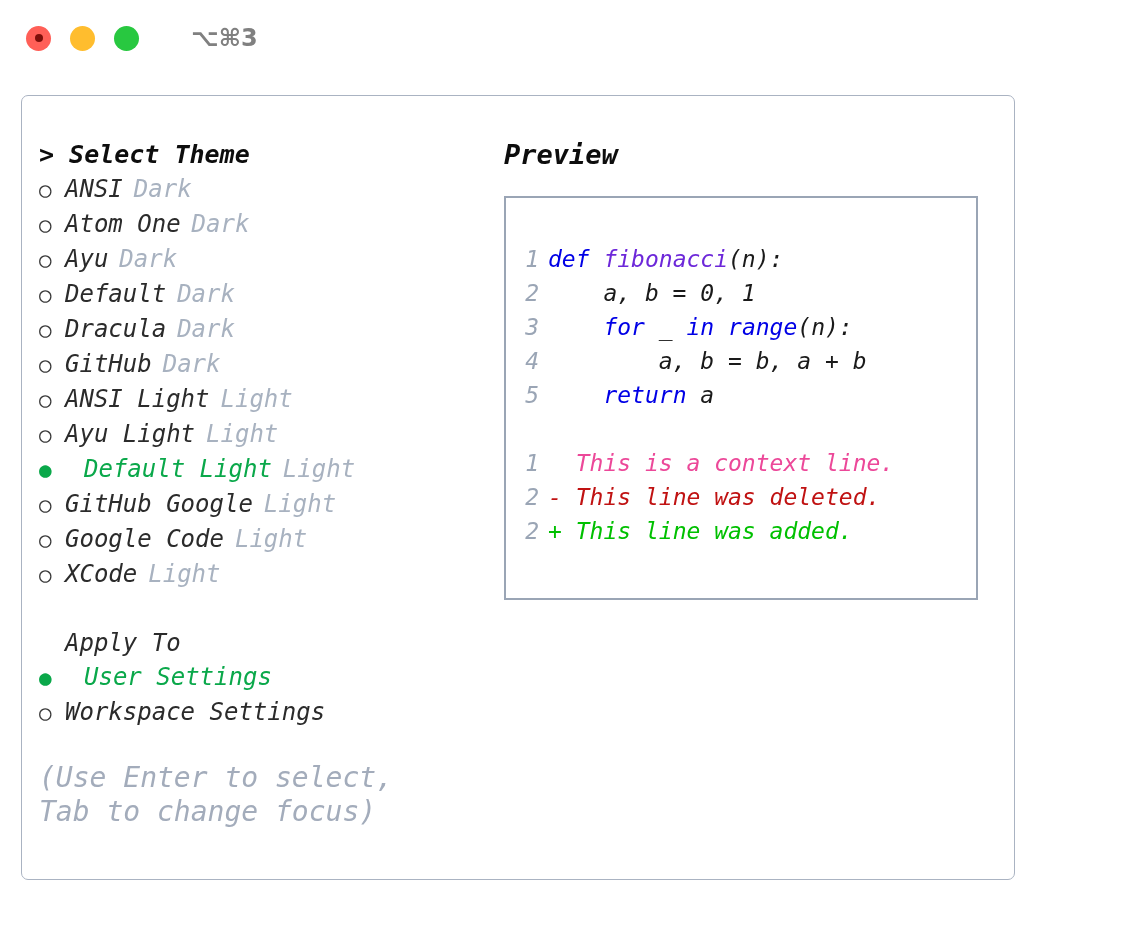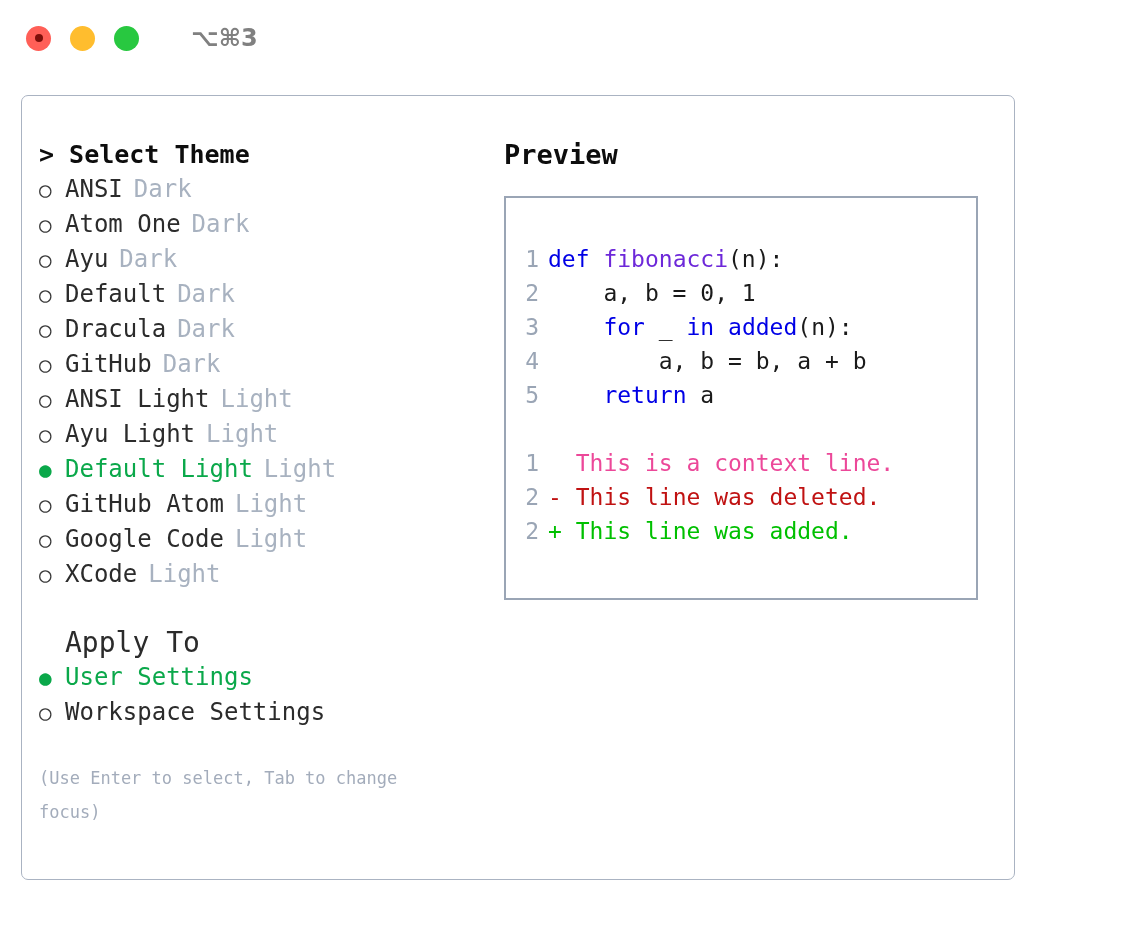--- a/index.html
+++ b/index.html
@@ -74,20 +74,21 @@
     box-sizing: border-box;
     border: 1.6px solid #aab3c2;
     border-radius: 7px;
     background: #ffffff;
   }
   #panel-inner {
     display: flex;
     padding: 42px 0 0 0;
     height: 100%;
     box-sizing: border-box;
+    font-style: italic;
   }
 
   
   #theme-column {
     width: 470px;
     padding-left: 17px;
     box-sizing: border-box;
   }
   .section-header {
     font-size: 25px;
@@ -104,39 +105,39 @@
     white-space: pre;
   }
   .bullet {
     width: 26px;
     flex: 0 0 26px;
     font-size: 21px;
     color: #3a3a3a;
   }
   .list-row.selected .bullet { color: #0aa84a; }
   .row-label { color: #2b2b2b; }
-  .list-row.selected .row-label { color: #0aa84a; }
+  .list-row.selected .row-label { color: #0aa84a; margin-left: 19px; }
   .row-variant {
     color: #a8b2c0;
     margin-left: 11px;
   }
 
   .group-gap { height: 34px; }
 
   .subsection-header {
-    font-size: 28px;
+    font-size: 24px;
     color: #2b2b2b;
     line-height: 34px;
     padding-left: 26px;
     white-space: pre;
   }
 
   #hint-text {
     margin-top: 31px;
-    font-size: 17px;
+    font-size: 28px;
     line-height: 34px;
     color: #a3acbb;
     width: 412px;
   }
 
   
   #preview-column {
     flex: 1;
     padding-left: 12px;
     box-sizing: border-box;
@@ -205,21 +206,21 @@
         <div id="theme-list">
             <div class="list-row"><span class="bullet">○</span><span class="row-label">ANSI</span><span class="row-variant">Dark</span></div>
             <div class="list-row"><span class="bullet">○</span><span class="row-label">Atom One</span><span class="row-variant">Dark</span></div>
             <div class="list-row"><span class="bullet">○</span><span class="row-label">Ayu</span><span class="row-variant">Dark</span></div>
             <div class="list-row"><span class="bullet">○</span><span class="row-label">Default</span><span class="row-variant">Dark</span></div>
             <div class="list-row"><span class="bullet">○</span><span class="row-label">Dracula</span><span class="row-variant">Dark</span></div>
             <div class="list-row"><span class="bullet">○</span><span class="row-label">GitHub</span><span class="row-variant">Dark</span></div>
             <div class="list-row"><span class="bullet">○</span><span class="row-label">ANSI Light</span><span class="row-variant">Light</span></div>
             <div class="list-row"><span class="bullet">○</span><span class="row-label">Ayu Light</span><span class="row-variant">Light</span></div>
             <div class="list-row selected"><span class="bullet">●</span><span class="row-label">Default Light</span><span class="row-variant">Light</span></div>
-            <div class="list-row"><span class="bullet">○</span><span class="row-label">GitHub Atom</span><span class="row-variant">Light</span></div>
+            <div class="list-row"><span class="bullet">○</span><span class="row-label">GitHub Google</span><span class="row-variant">Light</span></div>
             <div class="list-row"><span class="bullet">○</span><span class="row-label">Google Code</span><span class="row-variant">Light</span></div>
             <div class="list-row"><span class="bullet">○</span><span class="row-label">XCode</span><span class="row-variant">Light</span></div>
           </div>
 
         <div class="group-gap"></div>
 
         <div class="subsection-header">Apply To</div>
 
         <div id="apply-to-list">
             <div class="list-row selected"><span class="bullet">●</span><span class="row-label">User Settings</span></div>
@@ -229,21 +230,21 @@
         <div id="hint-text">(Use Enter to select, Tab to change focus)</div>
       </div>
 
       <div id="preview-column">
         <div id="preview-title">Preview</div>
 
         <div id="preview-box">
           <div id="code-block">
               <div class="code-line"><span class="lineno">1</span><span class="code-text"><span class="tok-kw">def </span><span class="tok-fn">fibonacci</span><span class="tok-plain">(n):</span></span></div>
               <div class="code-line"><span class="lineno">2</span><span class="code-text"><span class="tok-plain">    a, b = 0, 1</span></span></div>
-              <div class="code-line"><span class="lineno">3</span><span class="code-text"><span class="tok-plain">    </span><span class="tok-kw">for</span><span class="tok-plain"> _ </span><span class="tok-kw">in</span><span class="tok-plain"> </span><span class="tok-kw">added</span><span class="tok-plain">(n):</span></span></div>
+              <div class="code-line"><span class="lineno">3</span><span class="code-text"><span class="tok-plain">    </span><span class="tok-kw">for</span><span class="tok-plain"> _ </span><span class="tok-kw">in</span><span class="tok-plain"> </span><span class="tok-kw">range</span><span class="tok-plain">(n):</span></span></div>
               <div class="code-line"><span class="lineno">4</span><span class="code-text"><span class="tok-plain">        a, b = b, a + b</span></span></div>
               <div class="code-line"><span class="lineno">5</span><span class="code-text"><span class="tok-plain">    </span><span class="tok-kw">return</span><span class="tok-plain"> a</span></span></div>
             </div>
           <div class="blank-line"></div>
           <div id="diff-block">
               <div class="code-line"><span class="lineno">1</span><span class="diff-ctx">  </span><span class="diff-ctx">This is a context line.</span></div>
               <div class="code-line"><span class="lineno">2</span><span class="diff-del">- </span><span class="diff-del">This line was deleted.</span></div>
               <div class="code-line"><span class="lineno">2</span><span class="diff-add">+ </span><span class="diff-add">This line was added.</span></div>
             </div>
         </div>

